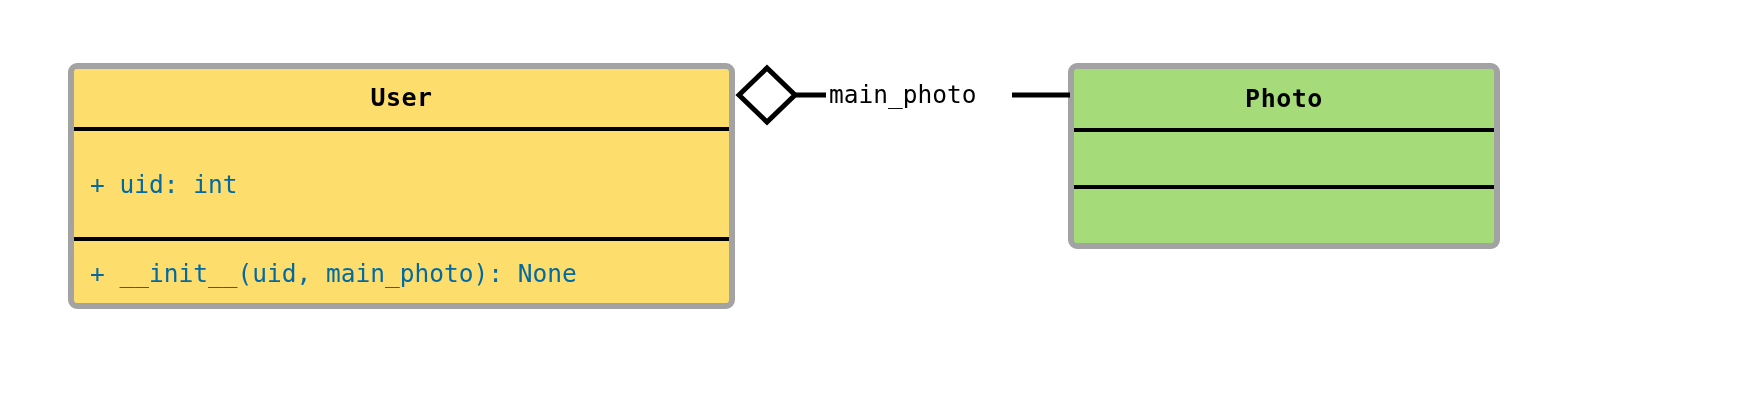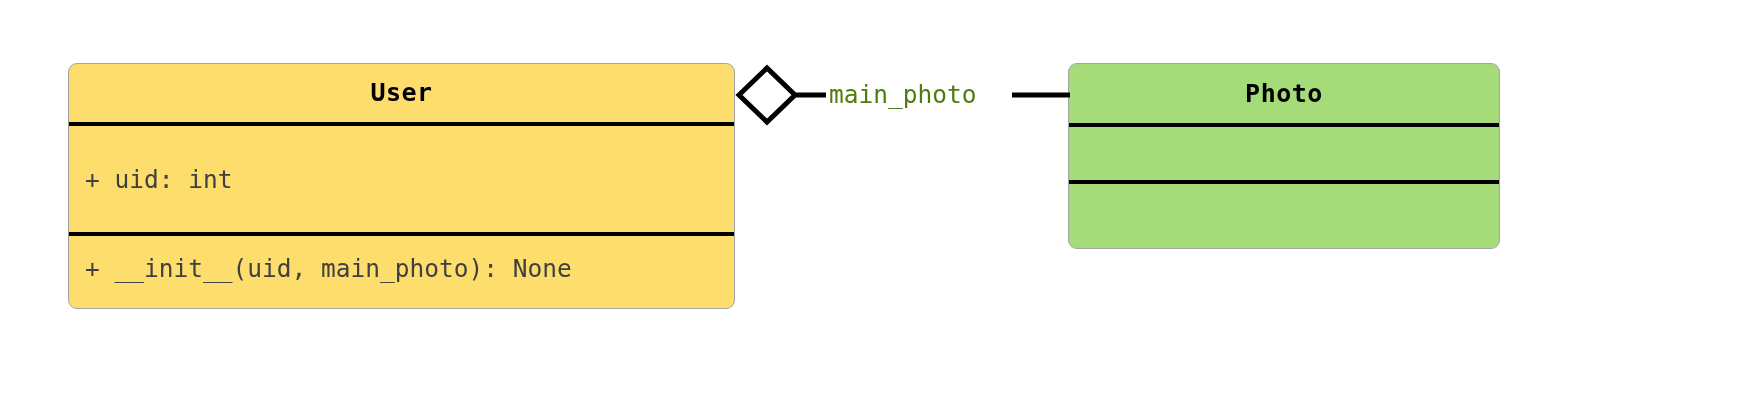--- a/index.html
+++ b/index.html
@@ -20,21 +20,21 @@
     left: 0;
     top: 0;
     width: 1763px;
     height: 420px;
   }
 
   
   .uml-class {
     position: absolute;
     box-sizing: border-box;
-    border: 1px solid #a3a3a3;
+    border: 6px solid #a3a3a3;
     border-radius: 9px;
     overflow: hidden;
     background: #ffffff;
   }
   .uml-compartment {
     box-sizing: border-box;
     width: 100%;
     border-bottom: 4px solid #000000;
     display: flex;
     flex-direction: column;
@@ -47,21 +47,21 @@
   .uml-title {
     text-align: center;
     font-weight: bold;
     font-size: 25px;
     letter-spacing: 0.5px;
     color: #000000;
     line-height: 1.1;
   }
   .uml-member {
     font-size: 24.5px;
-    color: #404040;
+    color: #0369a1;
     line-height: 1.26;
     padding-left: 16px;
     white-space: pre;
   }
   .uml-member b {
     font-weight: bold;
   }
 
   
   #class-user {
@@ -97,21 +97,21 @@
   }
   #assoc-aggregation svg {
     display: block;
     overflow: visible;
   }
   #assoc-label-main-photo {
     position: absolute;
     left: 826px;
     top: 80px;
     font-size: 24.5px;
-    color: #4d7c0f;
+    color: #000000;
     white-space: pre;
     line-height: 1.2;
     background: #ffffff;
     padding: 0 3px;
   }
 </style>
 </head>
 <body>
 
 <div id="diagram-canvas">

